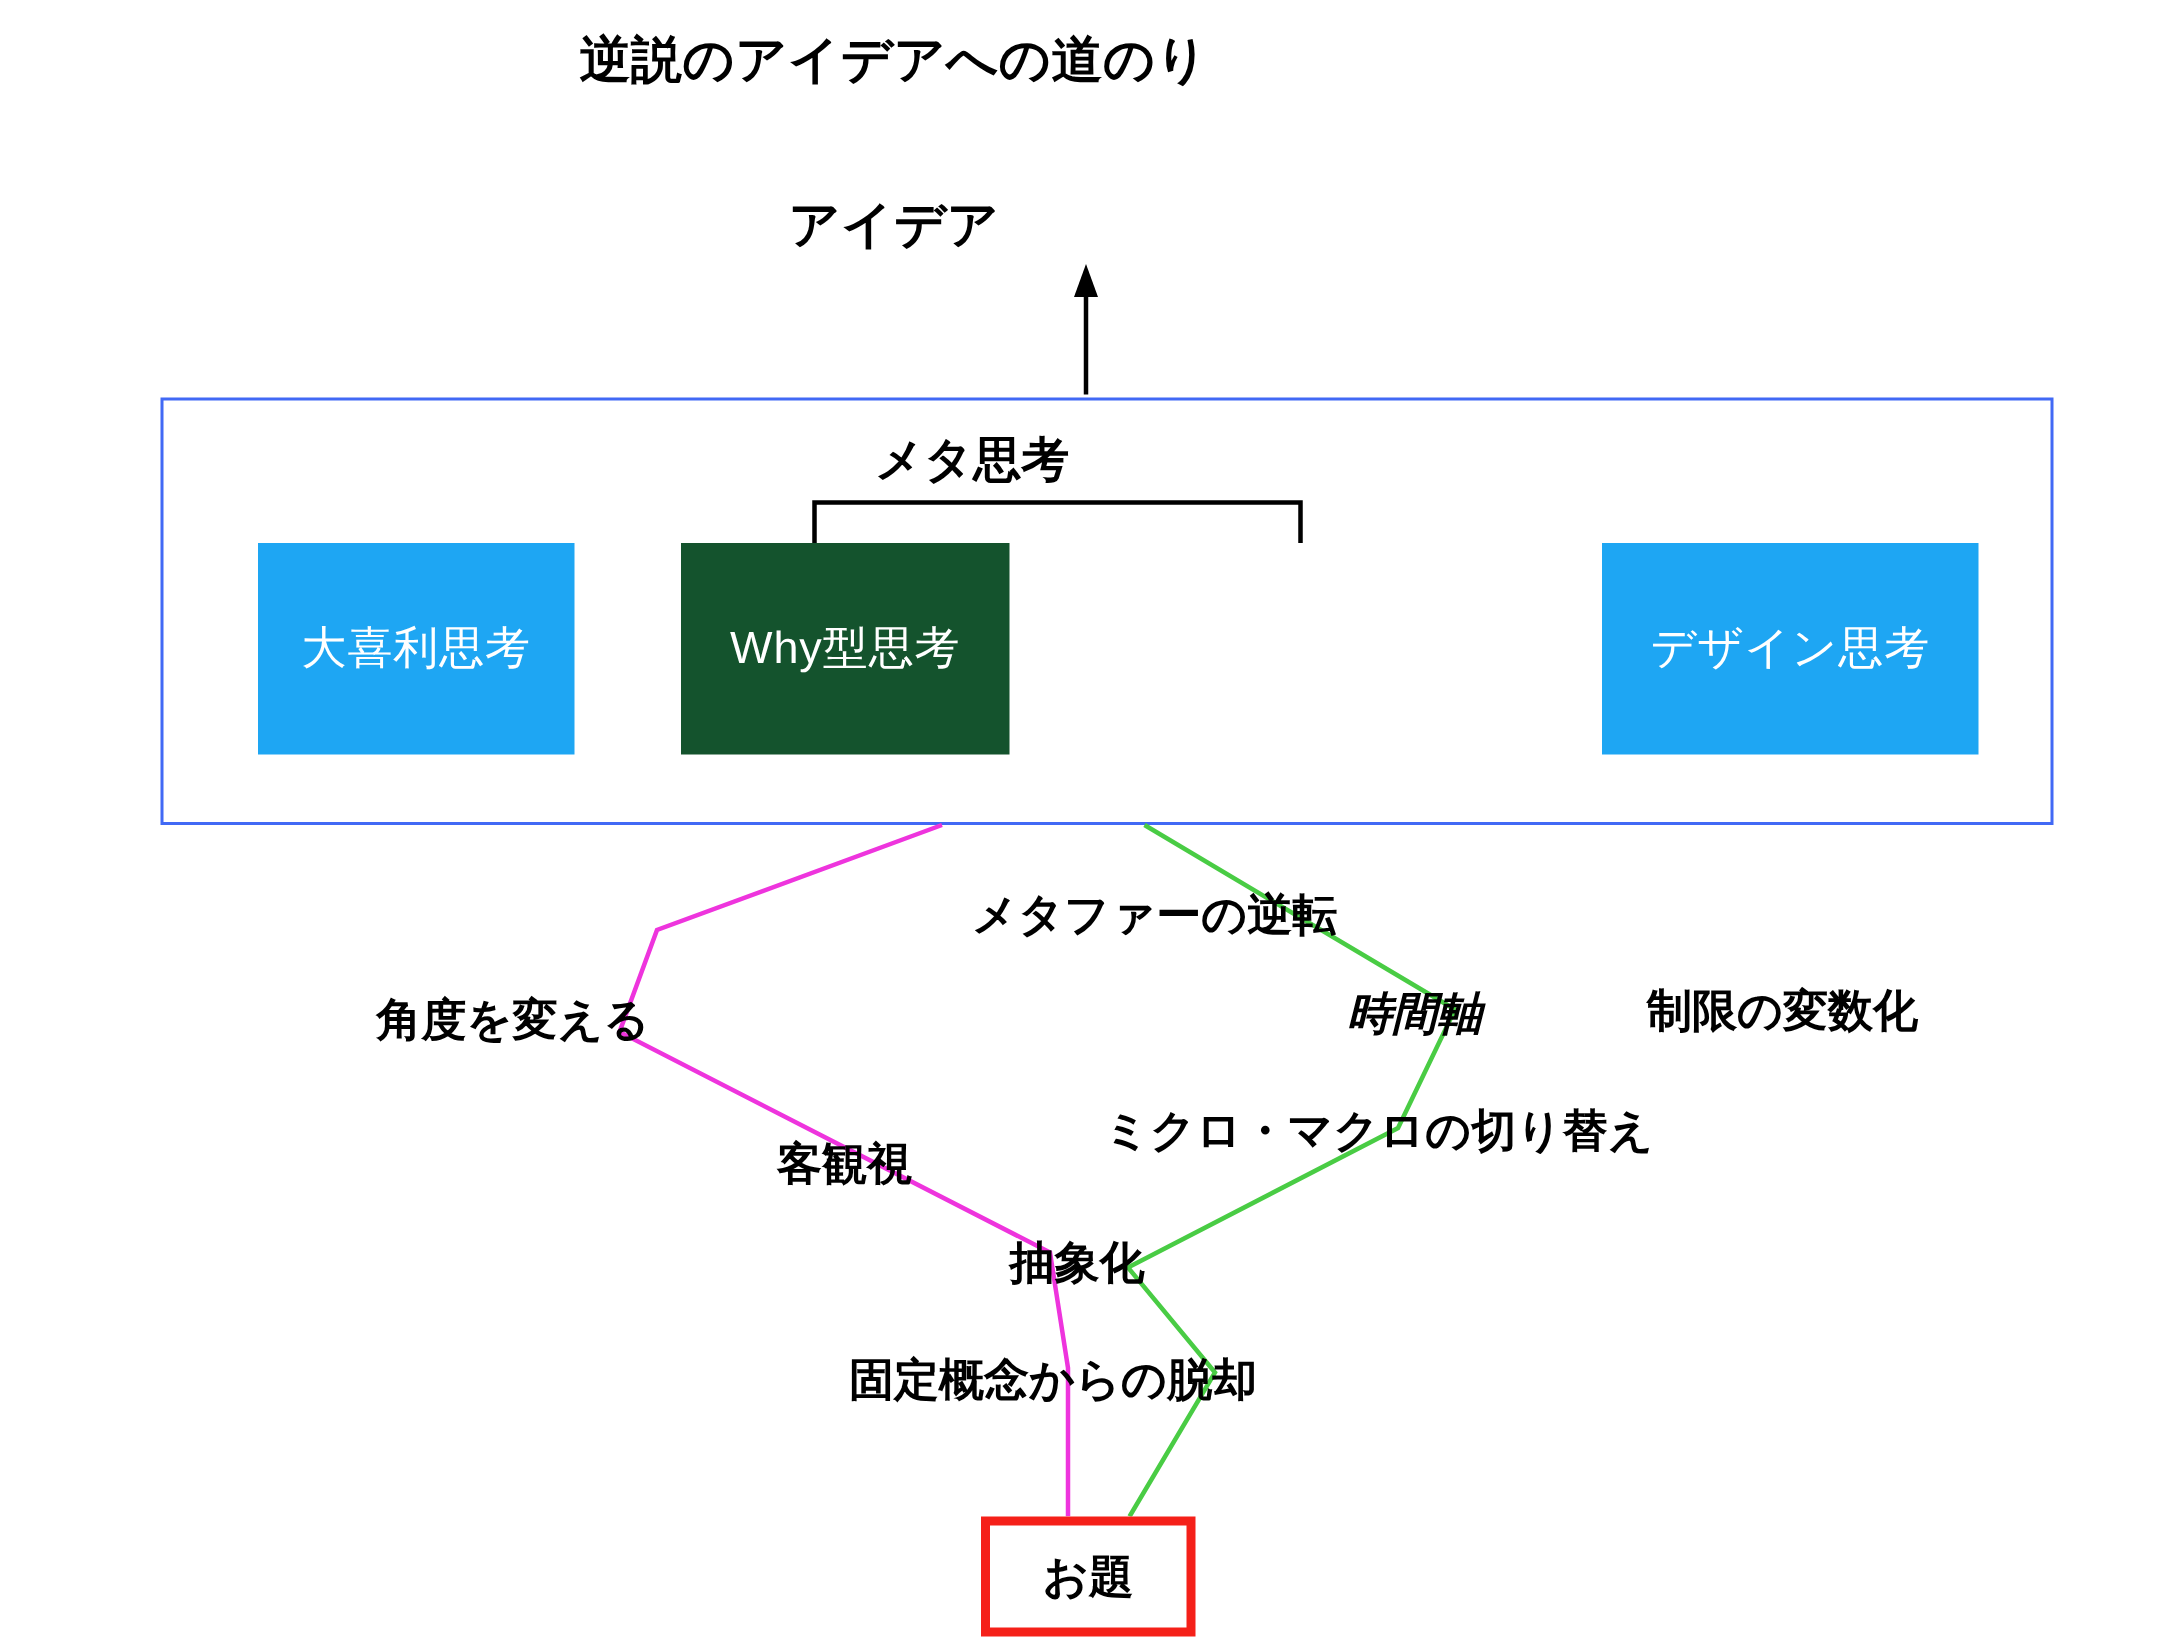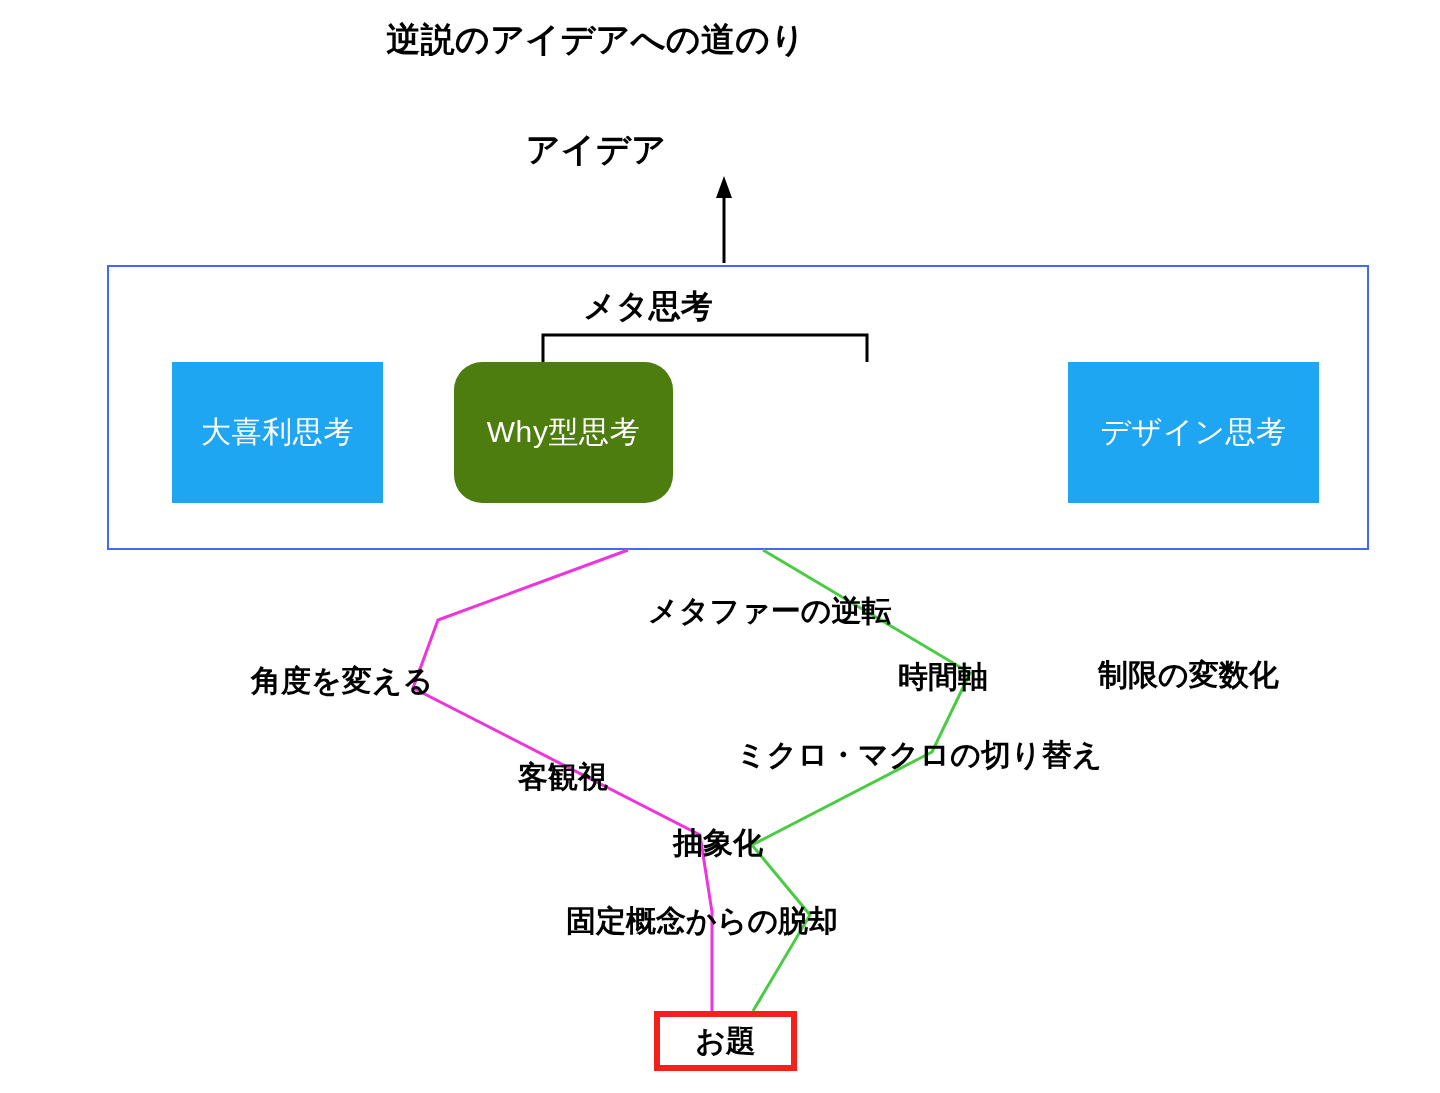--- a/index.html
+++ b/index.html
@@ -63,21 +63,21 @@
     font-size:30px;
     font-weight:700;
     white-space:nowrap;
     color:#000;
     line-height:1;
   }
 
   #seed-box{
     position:absolute;
     left:654px;top:1011px;
-    width:143px;height:60px;
+    width:143px;height:80px;
     border:6px solid #f52019;
     background:#ffffff;
     box-sizing:border-box;
     display:flex;align-items:center;justify-content:center;
     font-size:30px;font-weight:700;
     color:#000;
   }
 
   svg.layer{position:absolute;left:0;top:0;width:1440px;height:1093px;overflow:visible;}
   #lines-layer{pointer-events:none;}
@@ -98,31 +98,31 @@
 
   <div id="meta-box" style="border-color: rgb(65, 105, 245);"></div>
 
   <div id="meta-label">メタ思考</div>
 
   <svg class="layer" id="bracket-layer" viewBox="0 0 1440 1093">
     <polyline points="543,362 543,335 867,335 867,362" fill="none" stroke="#000" stroke-width="3"></polyline>
   </svg>
 
   <div class="tbox" id="tbox-0" style="background: rgb(30, 166, 243);">大喜利思考</div>
-  <div class="tbox" id="tbox-1" style="background: #4d7c0f; border-radius: 28px;">Why型思考</div>
+  <div class="tbox" id="tbox-1" style="background: #14532d;">Why型思考</div>
   <div class="tbox" id="tbox-3" style="background: rgb(30, 166, 243);">デザイン思考</div>
 
   <svg class="layer" id="lines-layer" viewBox="0 0 1440 1093">
     <polyline id="magenta-path" fill="none" stroke="#ee34dd" stroke-width="3" points="628,550 438,620 413,688 700,835 712,912 712,1011"></polyline>
     <polyline id="green-path" fill="none" stroke="#49cc44" stroke-width="3" points="763,550 970,673 932,752 752,845 810,915 753,1011"></polyline>
   </svg>
 
   <div class="node" style="left:648px;top:596px;">メタファーの逆転</div>
   <div class="node" style="left:251px;top:666px;">角度を変える</div>
-  <div class="node" style="left:898px;top:662px;">時間軸</div>
+  <div class="node" style="left:898px;top:662px;font-style:italic;">時間軸</div>
   <div class="node" style="left:1098px;top:660px;">制限の変数化</div>
   <div class="node" style="left:518px;top:762px;">客観視</div>
   <div class="node" style="left:736px;top:740px;">ミクロ・マクロの切り替え</div>
   <div class="node" style="left:673px;top:828px;">抽象化</div>
   <div class="node" style="left:566px;top:906px;">固定概念からの脱却</div>
 
   <div id="seed-box" style="border-color: rgb(245, 32, 25);">お題</div>
 
 </div>
 

